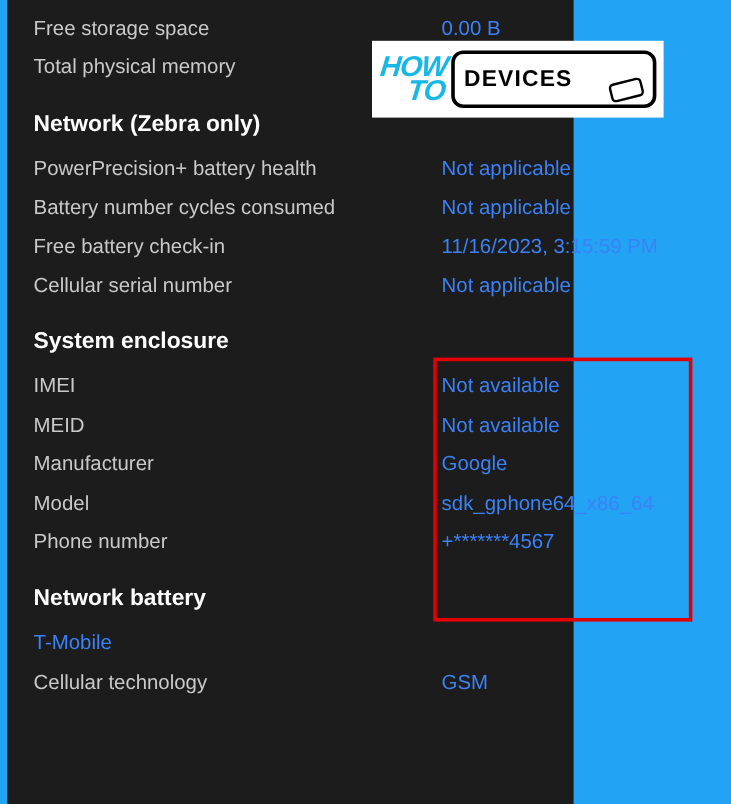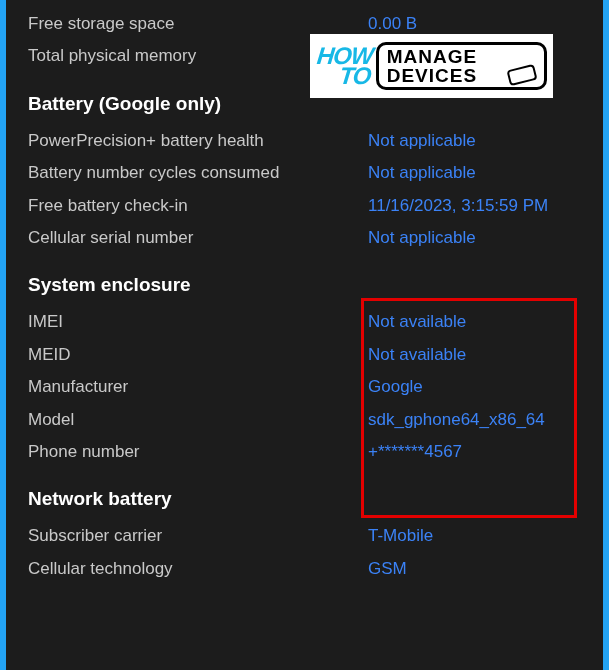--- a/index.html
+++ b/index.html
@@ -8,21 +8,21 @@
     width: 609px;
     height: 670px;
     overflow: hidden;
     font-family: "Segoe UI", Arial, sans-serif;
     background: #23a3f4;
   }
   .frame {
     position: absolute;
     left: 6px;
     top: 0;
-    width: 597px;
+    width: 472px;
     height: 670px;
     background: #1c1c1c;
     color: #d8d8d8;
     box-sizing: border-box;
     padding: 14px 22px 0 22px;
   }
   .row {
     display: flex;
     align-items: flex-start;
     font-size: 17px;
@@ -118,21 +118,21 @@
 
   <div class="row first-row">
     <div class="label">Free storage space</div>
     <div class="value">0.00 B</div>
   </div>
   <div class="row">
     <div class="label">Total physical memory</div>
     <div class="value"></div>
   </div>
 
-  <div class="section-title">Battery (Google only)</div>
+  <div class="section-title">Network (Zebra only)</div>
 
   <div class="row">
     <div class="label">PowerPrecision+ battery health</div>
     <div class="value">Not applicable</div>
   </div>
   <div class="row">
     <div class="label">Battery number cycles consumed</div>
     <div class="value">Not applicable</div>
   </div>
   <div class="row">
@@ -163,35 +163,33 @@
     <div class="value">sdk_gphone64_x86_64</div>
   </div>
   <div class="row">
     <div class="label">Phone number</div>
     <div class="value">+*******4567</div>
   </div>
 
   <div class="section-title">Network battery</div>
 
   <div class="row">
-    <div class="label">Subscriber carrier</div>
     <div class="value">T-Mobile</div>
   </div>
   <div class="row">
     <div class="label">Cellular technology</div>
     <div class="value">GSM</div>
   </div>
 
   <div class="logo">
     <div class="logo-howto">
       <div>HOW</div>
       <div>TO</div>
     </div>
     <div class="logo-box">
-      <div class="l1">MANAGE</div>
       <div class="l2">DEVICES</div>
       <div class="logo-device-icon"></div>
     </div>
   </div>
 
   <div class="highlight-box"></div>
 
 </div>
 
 </body></html>

